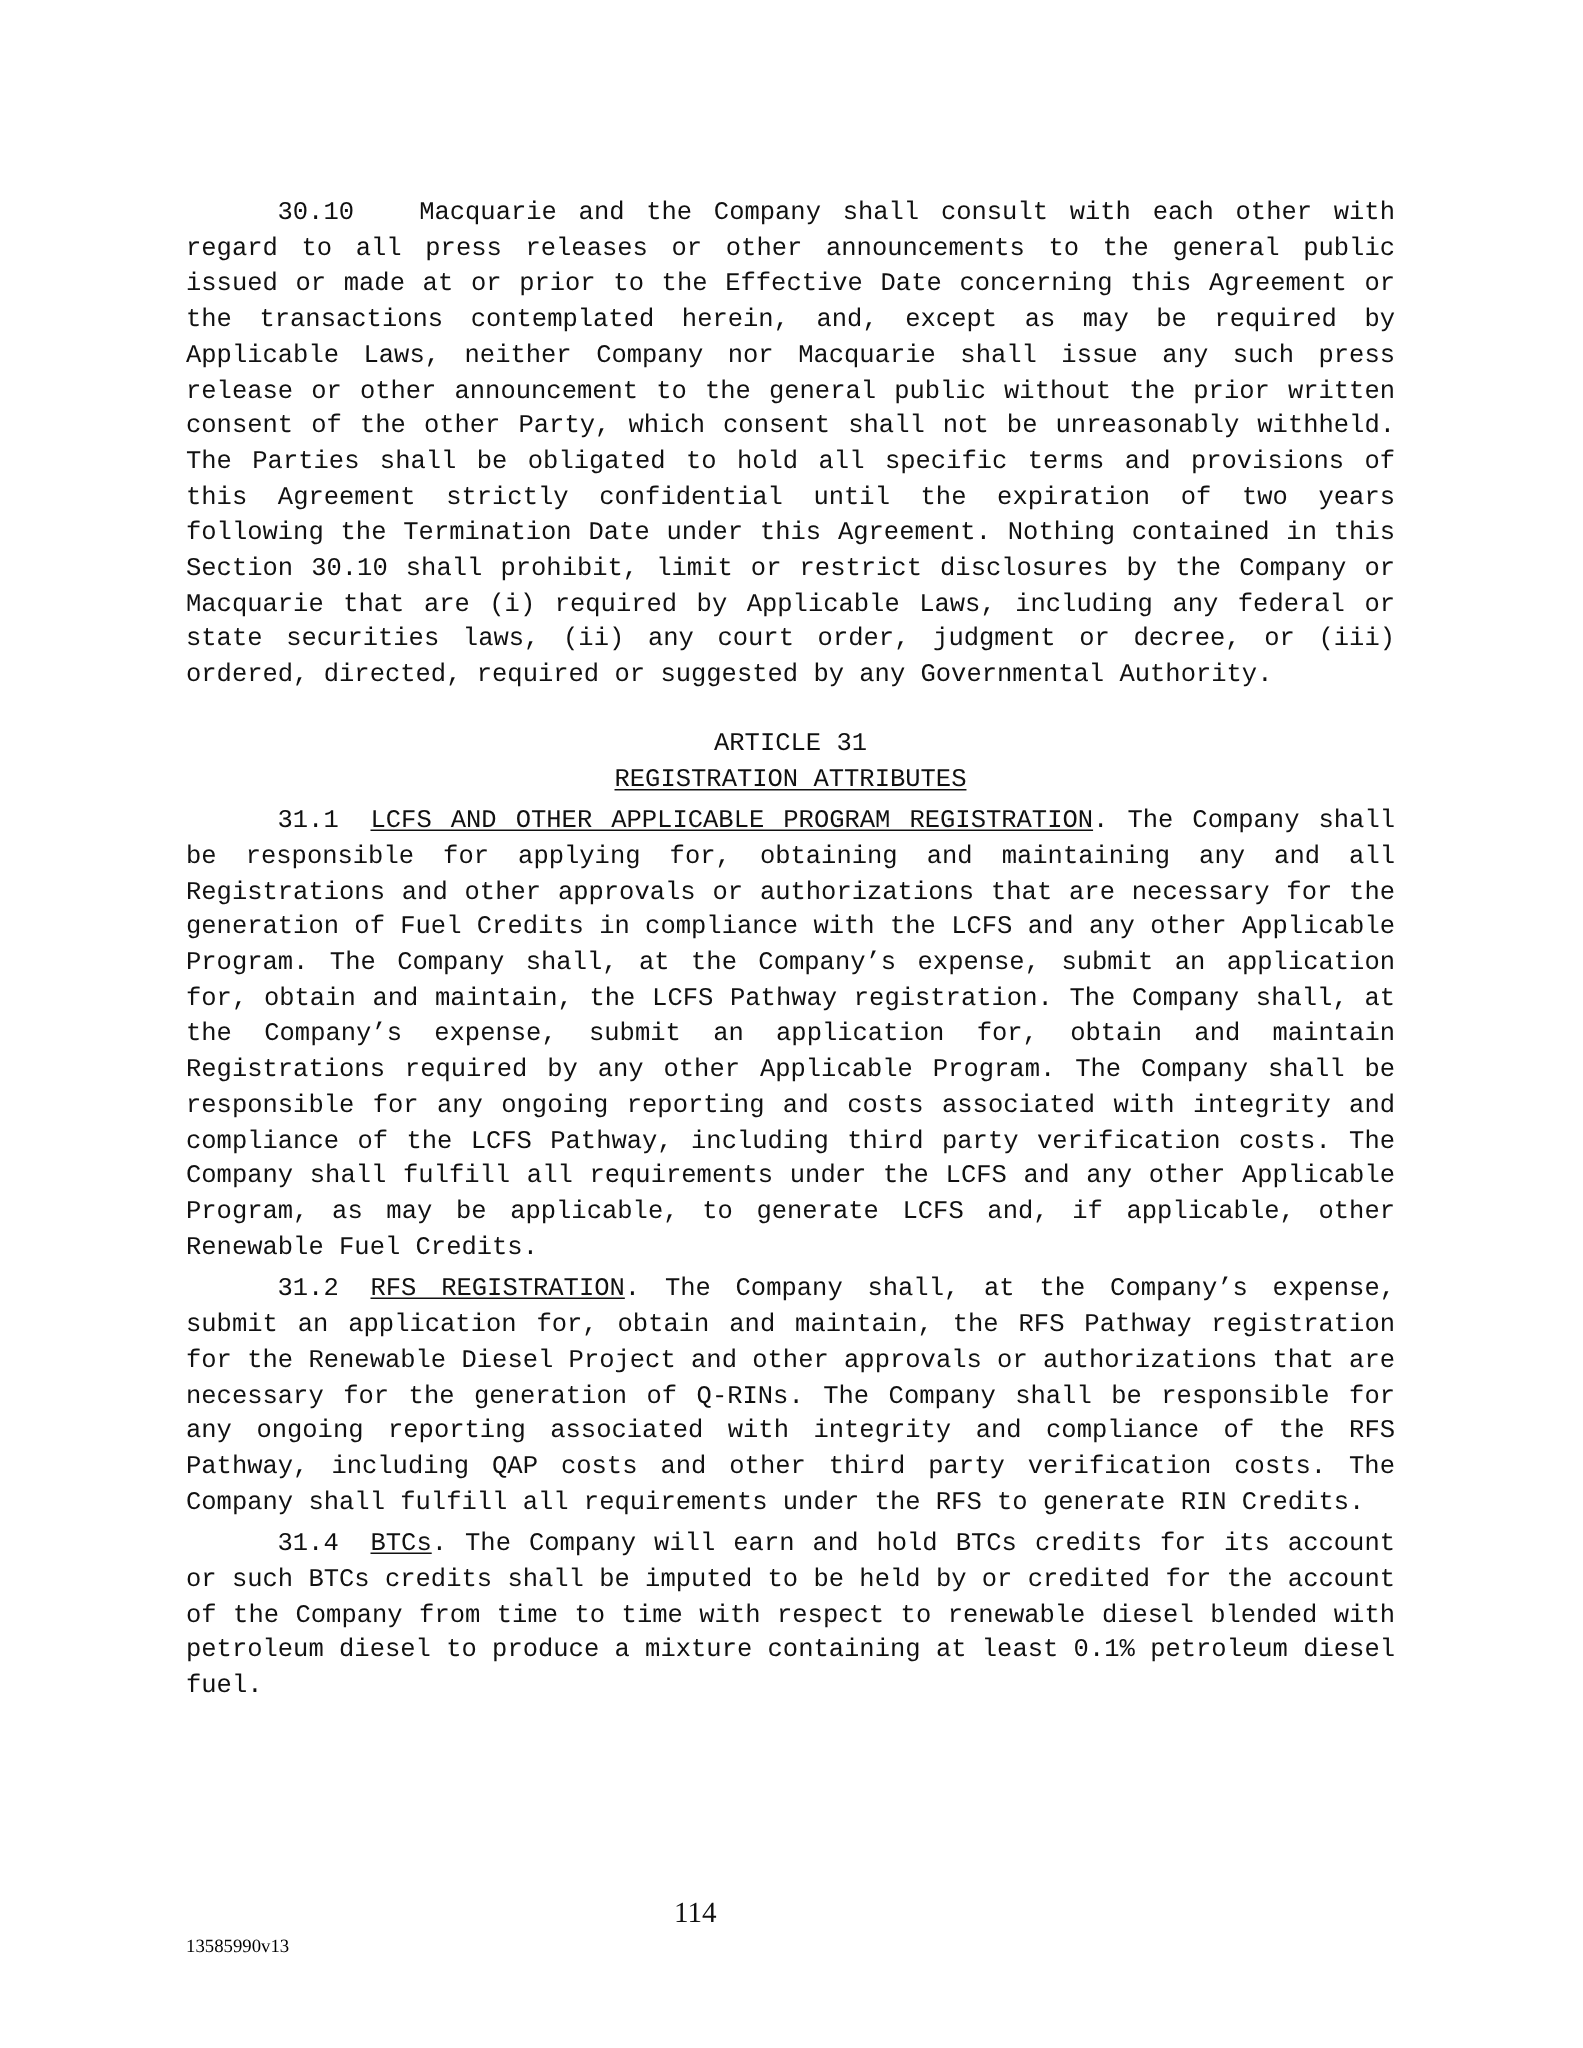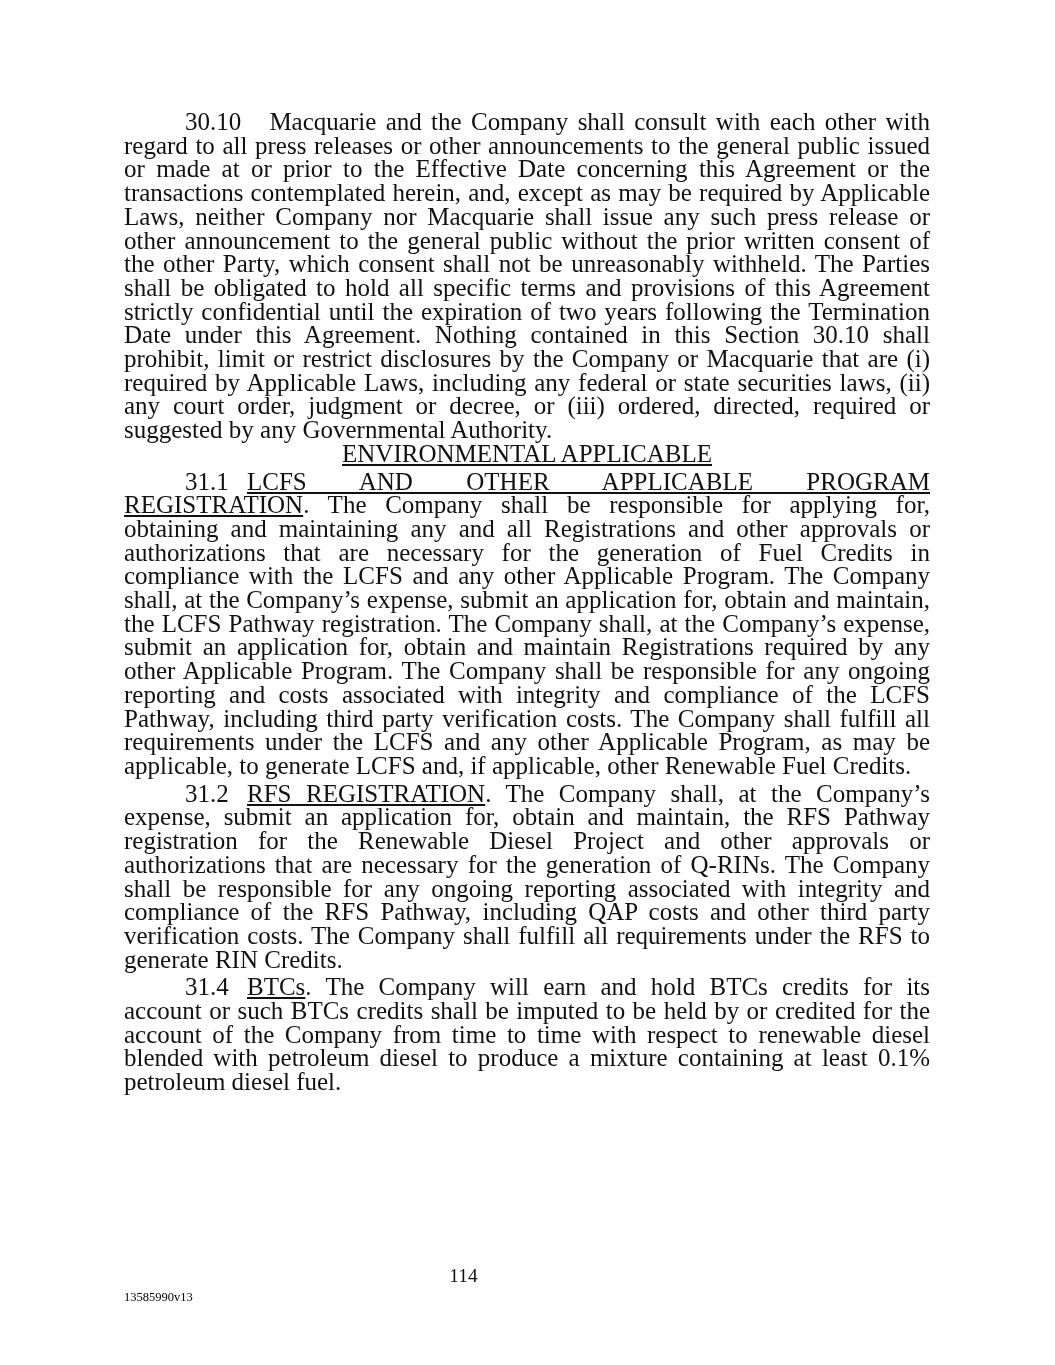--- a/index.html
+++ b/index.html
@@ -1,19 +1,19 @@
 <!DOCTYPE html>
 <html><head>
 <meta charset="utf-8">
 <style>
   html, body { margin: 0; padding: 0; background: #ffffff; }
   body { width: 1055px; height: 1365px; position: relative; overflow: hidden; }
   .page {
-    position: absolute; left: 124px; top: 110px; width: 806px;
-    font-family: Liberation Serif, serif; font-size: 25px; line-height: 23.7px;
+    position: absolute; left: 124px; top: 131px; width: 806px;
+    font-family: Liberation Mono, monospace; font-size: 17px; line-height: 23.7px;
     color: #111111;
   }
   p { margin: 0; text-align: justify; text-align-last: left; }
   .indent { text-indent: 61px; }
   .gap { margin-top: 4px; }
   .center { text-align: center; text-align-last: center; }
   .u { text-decoration: underline; text-underline-offset: 2px; }
   .num { display: inline-block; width: 62px; text-indent: 0; }
   .sub { margin-left: 62px; text-indent: 62px; }
   .subnum { display: inline-block; width: 63px; text-indent: 0; }
@@ -23,21 +23,22 @@
   .docid { position: absolute; left: 124px; top: 1290px; font-family: "Liberation Serif", serif;
     font-size: 12.5px; color: #000000; }
 </style>
 </head>
 <body>
 
 <div class="page">
 
   <p class="indent"><span>30.10</span>&nbsp;&nbsp; <span>Macquarie and the Company shall consult with each other with regard to all press releases or other announcements to the general public issued or made at or prior to the Effective Date concerning this Agreement or the transactions contemplated herein, and, except as may be required by Applicable Laws, neither Company nor Macquarie shall issue any such press release or other announcement to the general public without the prior written consent of the other Party, which consent shall not be unreasonably withheld. The Parties shall be obligated to hold all specific terms and provisions of this Agreement strictly confidential until the expiration of two years following the Termination Date under this Agreement.  Nothing contained in this Section 30.10 shall prohibit, limit or restrict disclosures by the Company or Macquarie that are (i) required by Applicable Laws, including any federal or state securities laws, (ii) any court order, judgment or decree, or (iii) ordered, directed, required or suggested by any Governmental Authority.</span></p>
 
-  <p class="center"><span class="u">ENVIRONMENTAL APPLICABLE</span></p>
+  <p class="center heading">ARTICLE 31</p>
+  <p class="center"><span class="u">REGISTRATION ATTRIBUTES</span></p>
 
   <p class="indent gap"><span class="num">31.1</span><span class="u">LCFS AND OTHER APPLICABLE PROGRAM REGISTRATION</span><span>.  The Company shall be responsible for applying for, obtaining and maintaining any and all Registrations and other approvals or authorizations that are necessary for the generation of Fuel Credits in compliance with the LCFS and any other Applicable Program.  The Company shall, at the Company’s expense, submit an application for, obtain and maintain, the LCFS Pathway registration.  The Company shall, at the Company’s expense, submit an application for, obtain and maintain Registrations required by any other Applicable Program.   The Company shall be responsible for any ongoing reporting and costs associated with integrity and compliance of the LCFS Pathway, including third party verification costs.  The Company shall fulfill all requirements under the LCFS and any other Applicable Program, as may be applicable, to generate LCFS and, if applicable, other Renewable Fuel Credits.</span></p>
 
   <p class="indent gap"><span class="num">31.2</span><span class="u">RFS REGISTRATION</span><span>.  The Company shall, at the Company’s expense, submit an application for, obtain and maintain, the RFS Pathway registration for the Renewable Diesel Project and other approvals or authorizations that are necessary for the generation of Q-RINs.  The Company shall be responsible for any ongoing reporting associated with integrity and compliance of the RFS Pathway, including QAP costs and other third party verification costs.  The Company shall fulfill all requirements under the RFS to generate RIN Credits.</span></p>
 
 
   <p class="indent gap"><span class="num">31.4</span><span class="u">BTCs</span><span>.  The Company will earn and hold BTCs credits for its account or such BTCs credits shall be imputed to be held by or credited for the account of the Company from time to time with respect to renewable diesel blended with petroleum diesel to produce a mixture containing at least 0.1% petroleum diesel fuel.</span></p>
 
 
 

